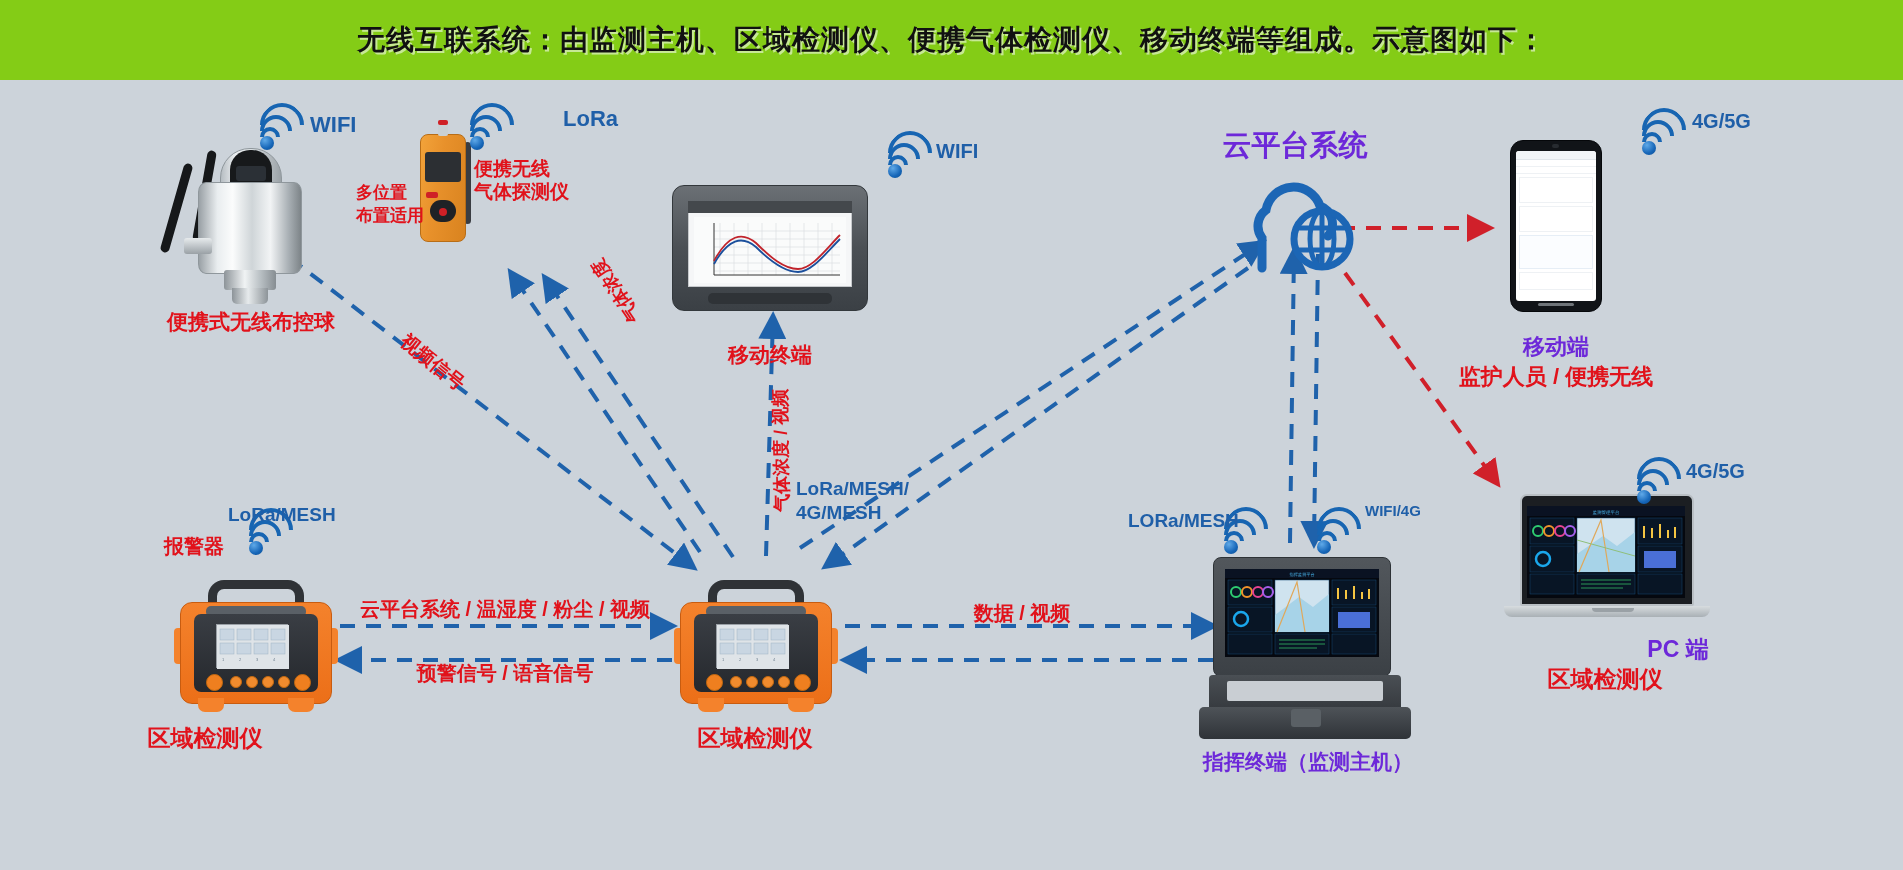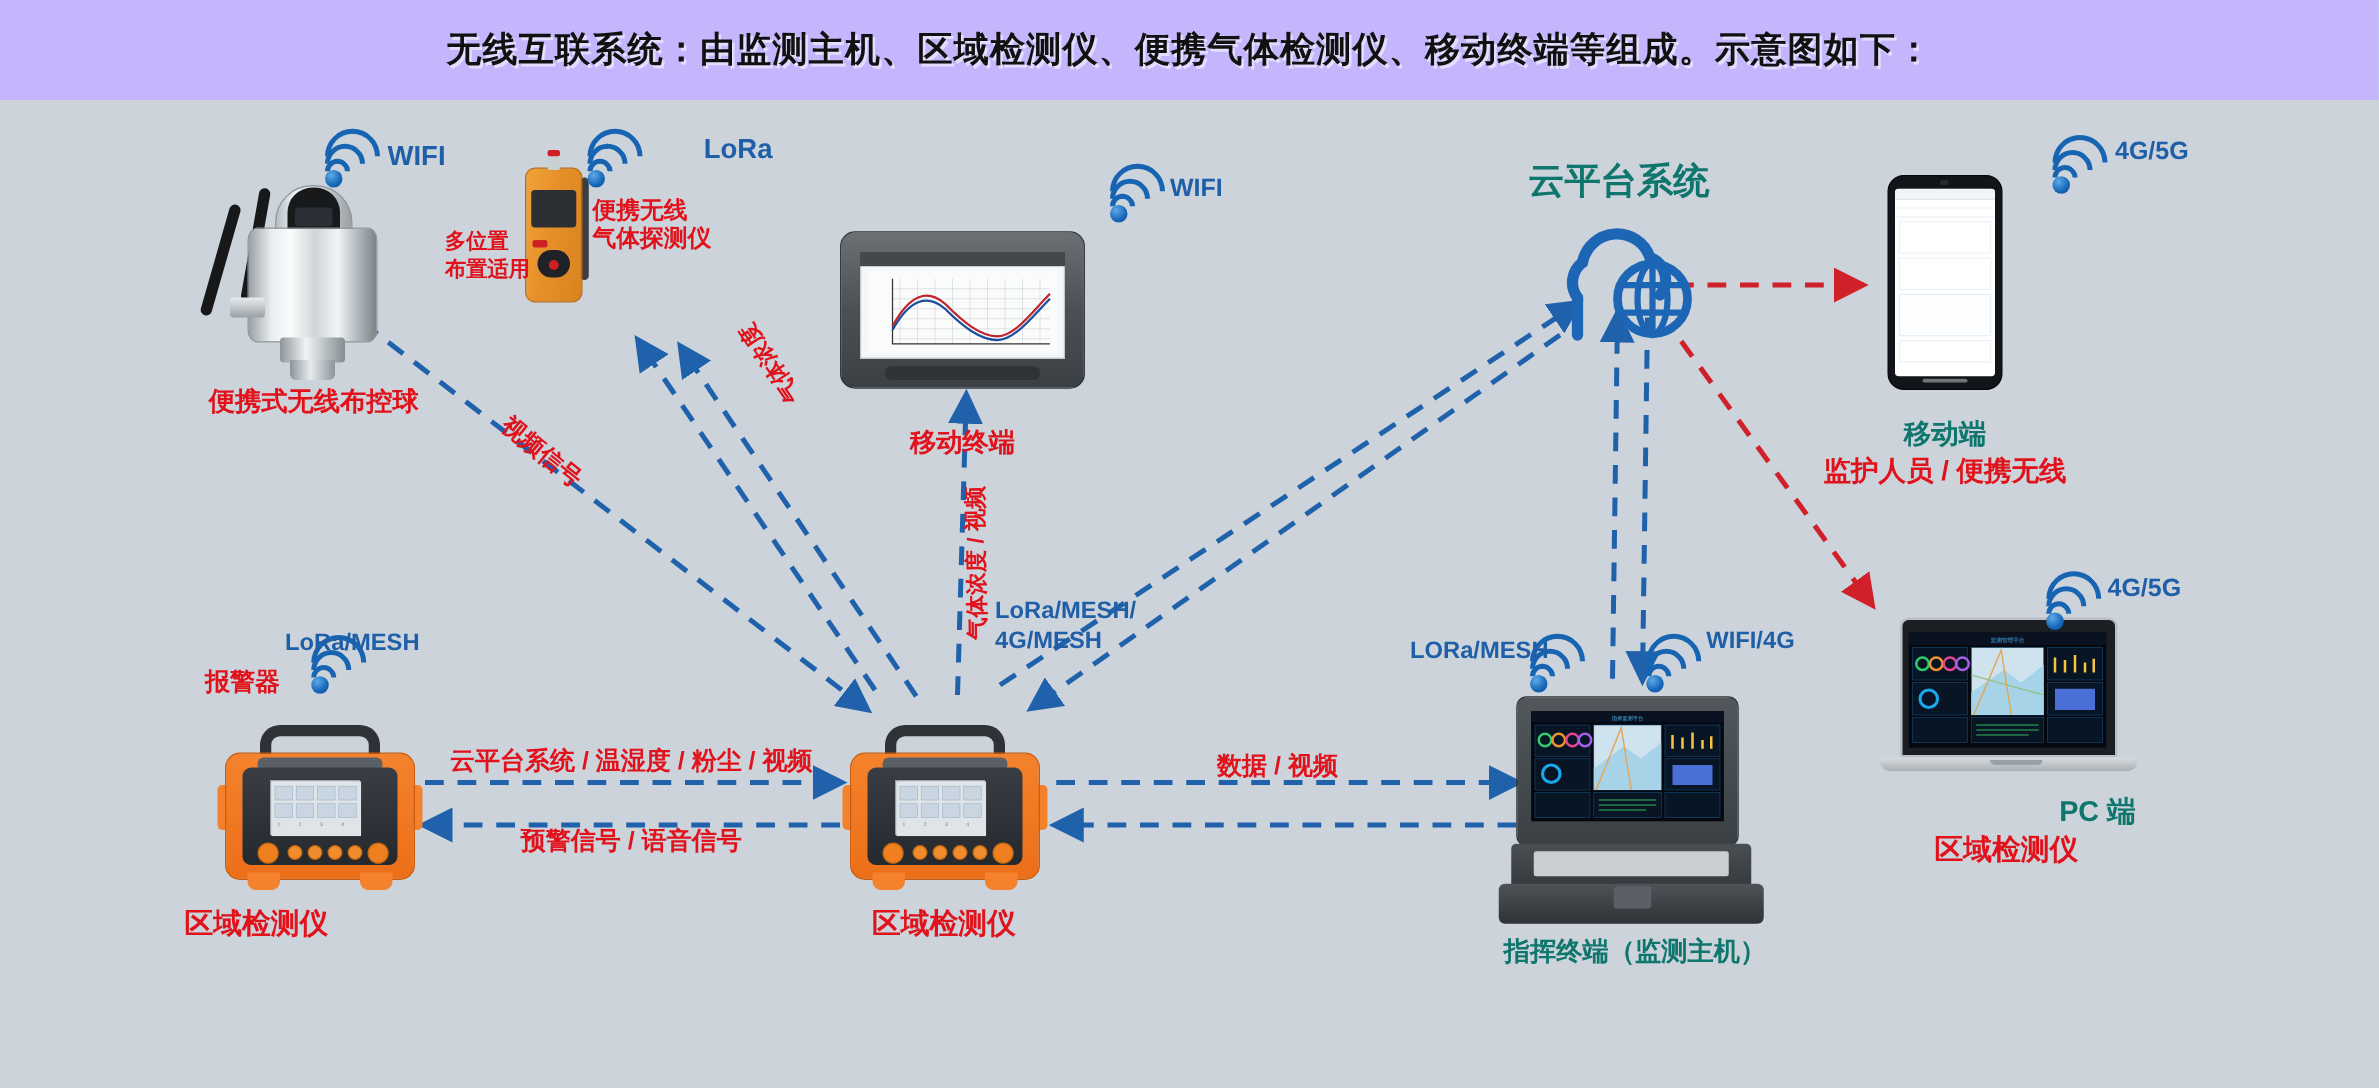--- a/index.html
+++ b/index.html
@@ -7,34 +7,34 @@
     width: 1903px; height: 870px;
     font-family: "Liberation Sans", "DejaVu Sans", sans-serif;
     background: #ccd3da;
     overflow: hidden;
   }
   #stage { position: relative; width: 1903px; height: 870px; background: #ccd3da; }
 
   
   .header {
     position: absolute; left: 0; top: 0; width: 1903px; height: 80px;
-    background: #c4b5fd;
+    background: #84cc16;
     display: flex; align-items: center; justify-content: center;
   }
   .header-title {
     font-size: 28px; font-weight: bold; color: #111;
     letter-spacing: 1px; white-space: nowrap;
     text-shadow: 2px 2px 0 rgba(255,255,255,0.55);
   }
 
   
   .lbl { position: absolute; white-space: nowrap; font-weight: bold; line-height: 1.18; }
   .lbl.red   { color: #e1121b; }
   .lbl.blue  { color: #1f5fa8; }
-  .lbl.black { color: #0f766e; }
+  .lbl.black { color: #6d28d9; }
   .lbl.ctr { text-align: center; transform: translateX(-50%); }
 
   
   .sig { position: absolute; width: 46px; height: 38px; }
   .sig .dot {
     position: absolute; left: 2px; bottom: 0; width: 14px; height: 14px; border-radius: 50%;
     background: radial-gradient(circle at 35% 30%, #5fa9e8 0%, #1666b8 60%, #0d4e92 100%);
   }
   .sig .arc {
     position: absolute; left: 0; bottom: 3px;
@@ -457,21 +457,21 @@
       <div class="arc a1"></div>
       <div class="dot"></div>
   </div>
   <div class="lbl blue" style="left:1128px; top:510px; font-size:19px;">LORa/MESH</div>
   <div class="sig" style="left:1315px; top:516px;">
     <div class="arc a3"></div>
       <div class="arc a2"></div>
       <div class="arc a1"></div>
       <div class="dot"></div>
   </div>
-  <div class="lbl blue" style="left:1365px; top:502px; font-size:19px;">WIFI/4G</div>
+  <div class="lbl blue" style="left:1365px; top:502px; font-size:15px;">WIFI/4G</div>
   <div class="lbl black ctr" style="left:1308px; top:750px; font-size:21px;">指挥终端（监测主机）</div>
 
   <div class="dev" style="left:180px; top:580px; width:152px; height:134px;">
     <div class="ad-side" style="left:-6px;"></div>
     <div class="ad-side" style="left:148px;"></div>
     <div class="ad-handle"></div>
     <div class="ad-shell"></div>
     <div class="ad-vent"></div>
     <div class="ad-face"></div>
     <div class="ad-screen">

